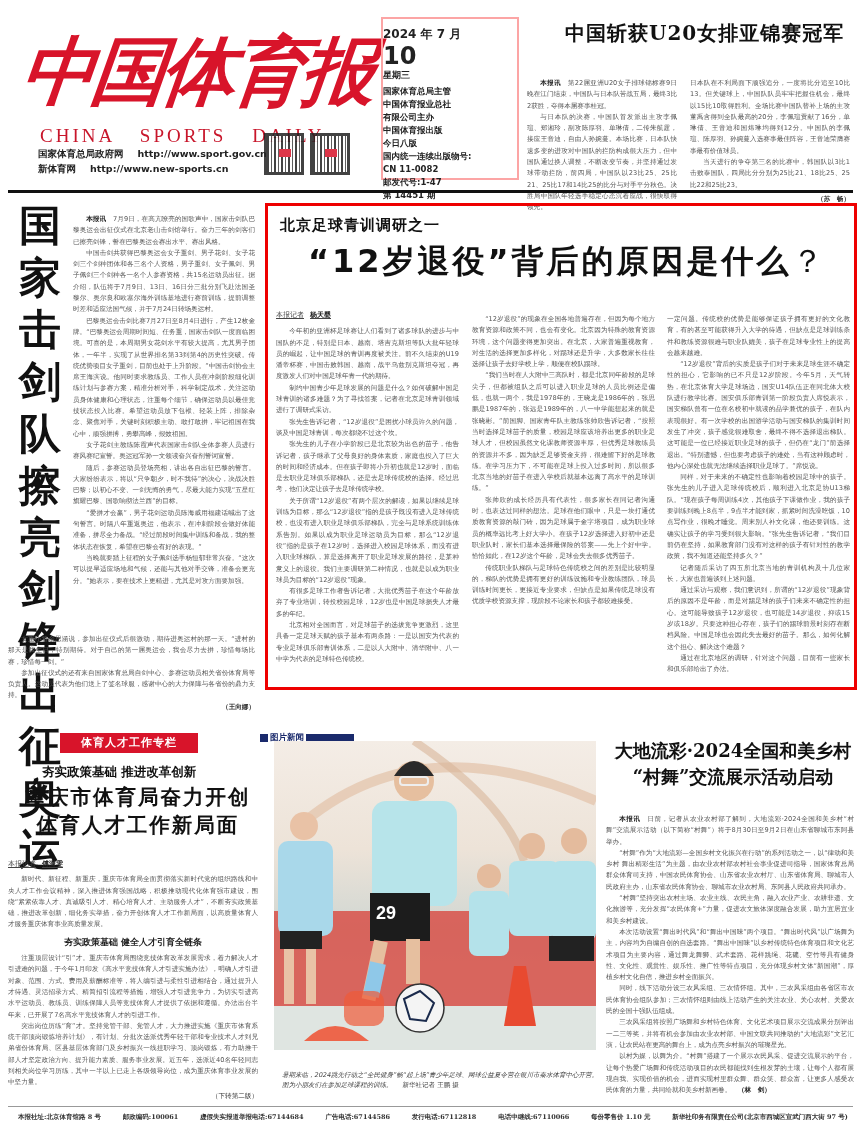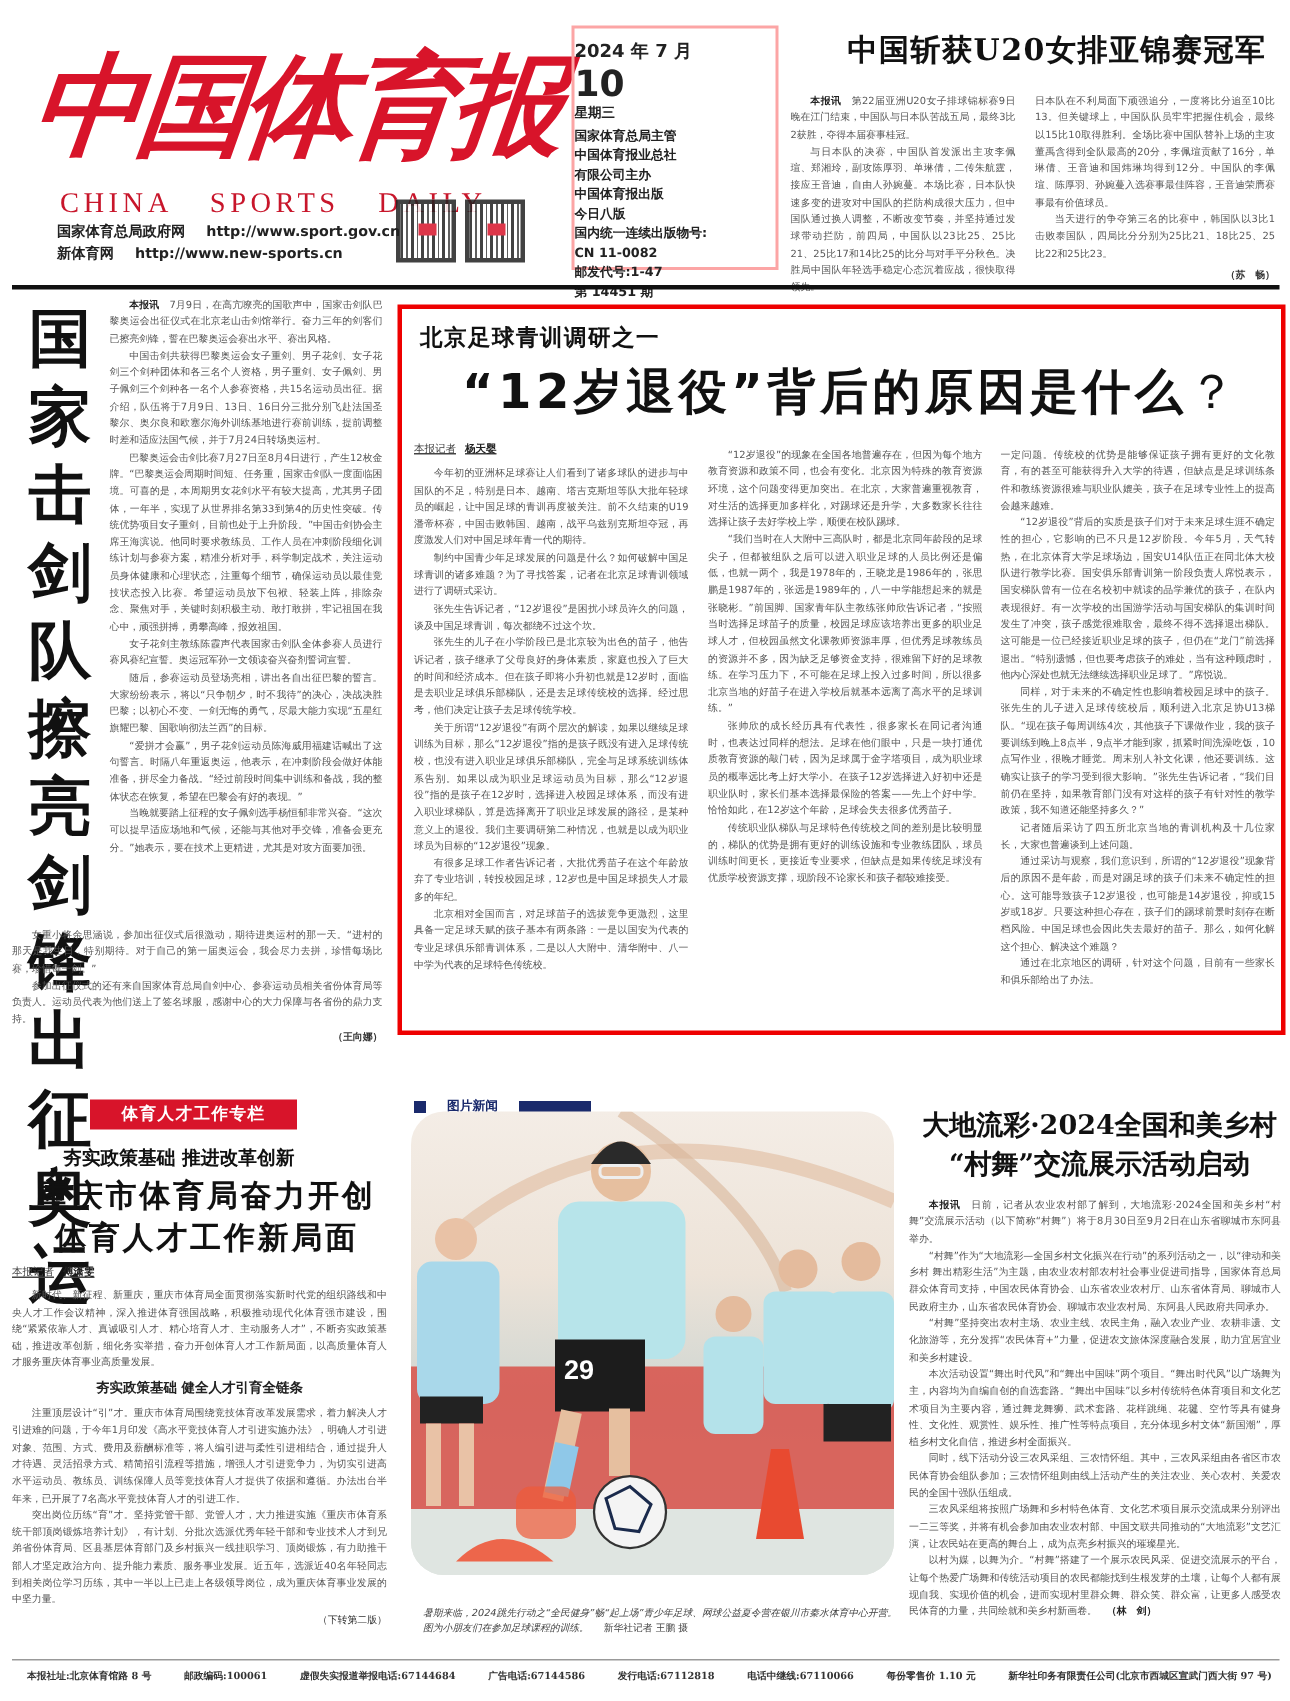--- a/index.html
+++ b/index.html
@@ -19,21 +19,21 @@
 
   .date-box { left: 381px; top: 17px; width: 138px; height: 163px; border: 2px solid #fca5a5; text-align: left; font-weight: bold; }
   .date-ym { margin-top: 7px; font-size: 12px; }
   .date-d { font-size: 24px; line-height: 26px; }
   .date-w { font-size: 9px; margin-bottom: 3px; }
   .date-info { font-size: 8.5px; line-height: 13px; font-weight: normal; }
   .date-info div { font-weight: bold; }
 
   .top-headline { left: 532px; top: 20px; font-family: "DejaVu Serif", serif; font-weight: bold; font-size: 20px; letter-spacing: 1px; white-space: nowrap; color: #111; margin-left: 33px; }
 
-  .txt { font-size: 6.6px; line-height: 11.3px; color: #555; text-align: justify; }
+  .txt { font-size: 6.6px; line-height: 11.3px; color: #555; text-align: justify; margin-top: 16px; }
   .txt p { text-indent: 2em; }
   .txt b { color: #222; }
 
   .rule-thick { height: 3px; background: #111; }
 
   
   .vhead { left: 14px; top: 200px; width: 52px; font-family: "DejaVu Serif", serif; font-weight: bold; font-size: 42px; line-height: 52px; color: #111; text-align: center; }
 
   
   .redbox { left: 265px; top: 203px; width: 592px; height: 487px; border: 3px solid #e00; }
@@ -43,24 +43,24 @@
   .byline { font-size: 7px; color: #444; text-decoration: underline; }
   .byline b { margin-left: 6px; color: #222; }
 
   
   .red-banner { left: 60px; top: 733px; width: 138px; height: 20px; background: #d8142a; color: #fff; font-size: 11px; font-weight: bold; text-align: center; line-height: 20px; letter-spacing: 1px; }
   .sub-head { left: 42px; top: 764px; font-size: 12.5px; font-weight: bold; color: #111; white-space: nowrap; }
   .talent-head { left: 18px; top: 783px; width: 240px; font-family: "DejaVu Serif", serif; font-weight: bold; font-size: 20.5px; line-height: 28px; letter-spacing: 2px; color: #111; text-align: center; }
   .section-sub { font-family: "DejaVu Serif", serif; font-weight: bold; font-size: 9px; color: #222; text-align: center; margin: 6px 0 5px; }
 
   
-  .pic-label { left: 276px; top: 732px; display: flex; align-items: center; gap: 14px; font-size: 8.5px; font-weight: bold; color: #1a2a6c; }
+  .pic-label { left: 260px; top: 732px; display: flex; align-items: center; gap: 2px; font-size: 8.5px; font-weight: bold; color: #1a2a6c; }
   .pic-label .sq { width: 8px; height: 8px; background: #1a2a6c; }
   .pic-label .bar { width: 48px; height: 8px; background: #1a2a6c; }
-  .photo { left: 274px; top: 741px; width: 322px; height: 309px; overflow: hidden; background: linear-gradient(180deg, #f4ede6 0%, #ede3d8 35%, #cfd6d2 62%, #dfe3df 100%); border-radius: 22px; }
+  .photo { left: 274px; top: 741px; width: 322px; height: 309px; overflow: hidden; background: linear-gradient(180deg, #f4ede6 0%, #ede3d8 35%, #cfd6d2 62%, #dfe3df 100%); }
   .caption { left: 282px; top: 1070px; width: 316px; font-size: 6.5px; line-height: 10px; color: #444; font-style: italic; }
 
   
   .village-head { left: 614px; top: 738px; width: 238px; font-family: "DejaVu Serif", serif; font-weight: bold; font-size: 18px; line-height: 26px; text-align: center; color: #111; }
 
   .footer-rule { left: 8px; top: 1106px; width: 845px; height: 1px; background: #999; }
   .footer { left: 18px; top: 1113px; width: 830px; display: flex; justify-content: space-between; font-family: "DejaVu Serif", serif; font-size: 6.5px; font-weight: bold; color: #333; white-space: nowrap; }
 </style>
 </head>
 <body>

